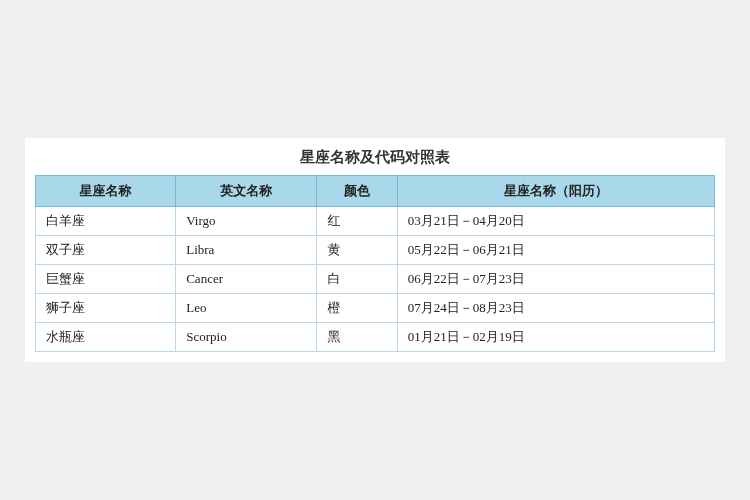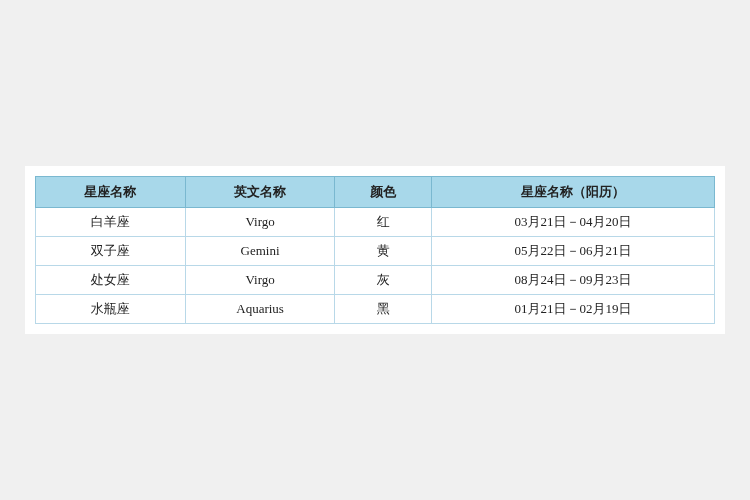--- a/index.html
+++ b/index.html
@@ -28,70 +28,77 @@
     table {
       width: 100%;
       border-collapse: collapse;
       font-size: 13px;
     }
     thead tr {
       background-color: #a8d8ea;
     }
     thead th {
       border: 1px solid #7ab8d0;
-      padding: 6px 10px;
+      padding: 6px 4px;
       text-align: center;
       color: #222;
       font-weight: bold;
     }
     tbody tr {
       background-color: #fff;
     }
     tbody td {
       border: 1px solid #b8d8e8;
       padding: 5px 10px;
-      text-align: center;
+      text-align: left;
       color: #222;
     }
   </style>
 </head>
 <body>
 
 <div class="container">
+  <div class="page-title">星座名称及代码对照表</div>
   <table>
     <thead>
       <tr>
 
       <th>星座名称</th>
           <th>英文名称</th>
           <th>颜色</th>
           <th>星座名称（阳历）</th>
         </tr>
     </thead>
     <tbody>
 
     <tr>
           <td>白羊座</td>
           <td>Virgo</td>
           <td>红</td>
           <td>03月21日－04月20日</td>
         </tr>
         <tr>
           <td>双子座</td>
-          <td>Gemini</td>
+          <td>Libra</td>
           <td>黄</td>
           <td>05月22日－06月21日</td>
         </tr>
         <tr>
-          <td>处女座</td>
-          <td>Virgo</td>
-          <td>灰</td>
-          <td>08月24日－09月23日</td>
+          <td>巨蟹座</td>
+          <td>Cancer</td>
+          <td>白</td>
+          <td>06月22日－07月23日</td>
+        </tr>
+        <tr>
+          <td>狮子座</td>
+          <td>Leo</td>
+          <td>橙</td>
+          <td>07月24日－08月23日</td>
         </tr>
         <tr>
           <td>水瓶座</td>
-          <td>Aquarius</td>
+          <td>Scorpio</td>
           <td>黑</td>
           <td>01月21日－02月19日</td>
         </tr>
       </tbody>
   </table>
 </div>
 
 </body></html>

